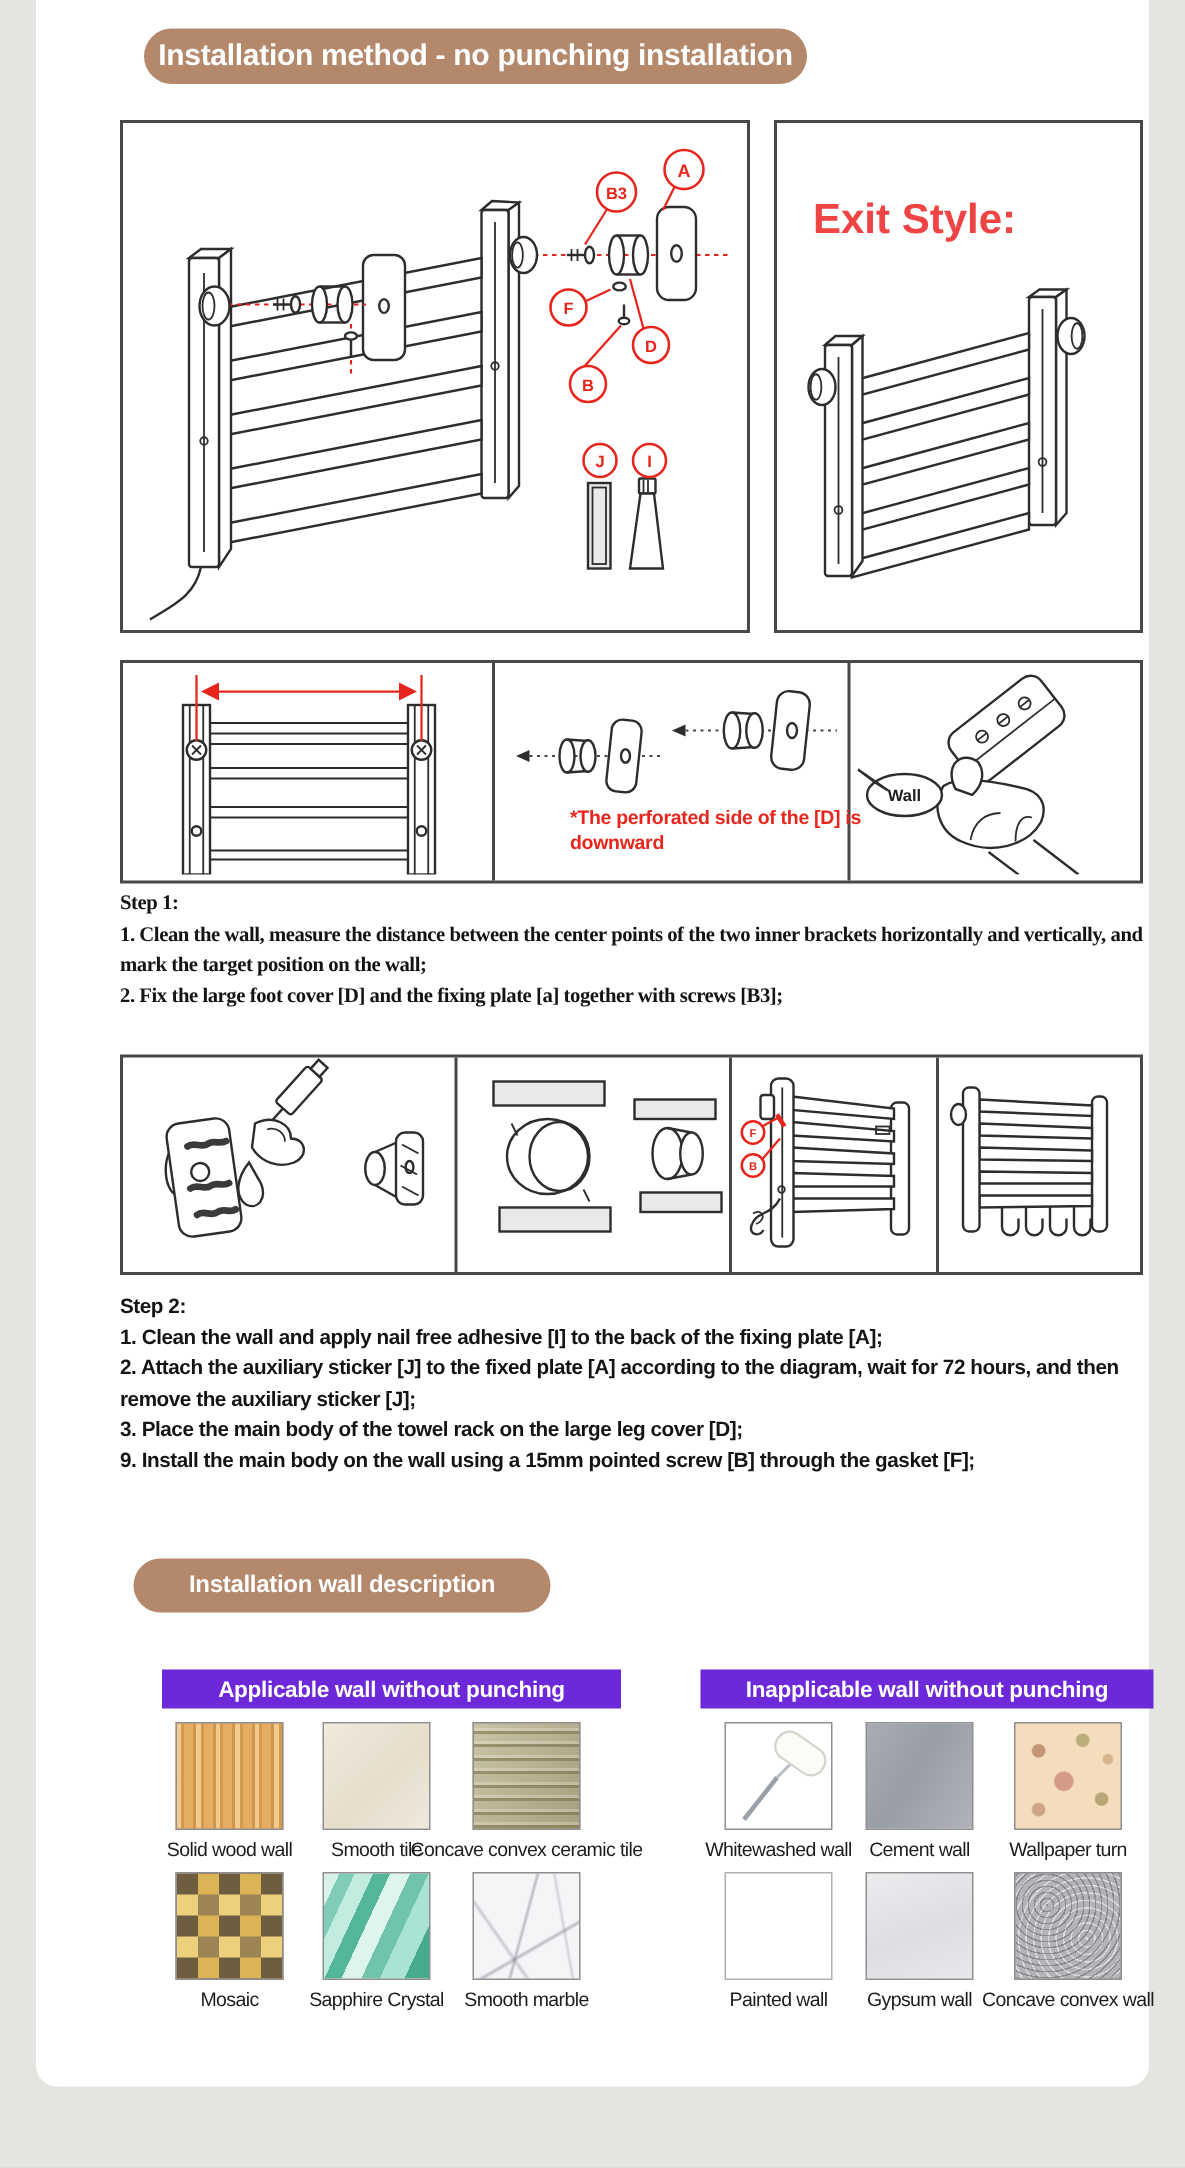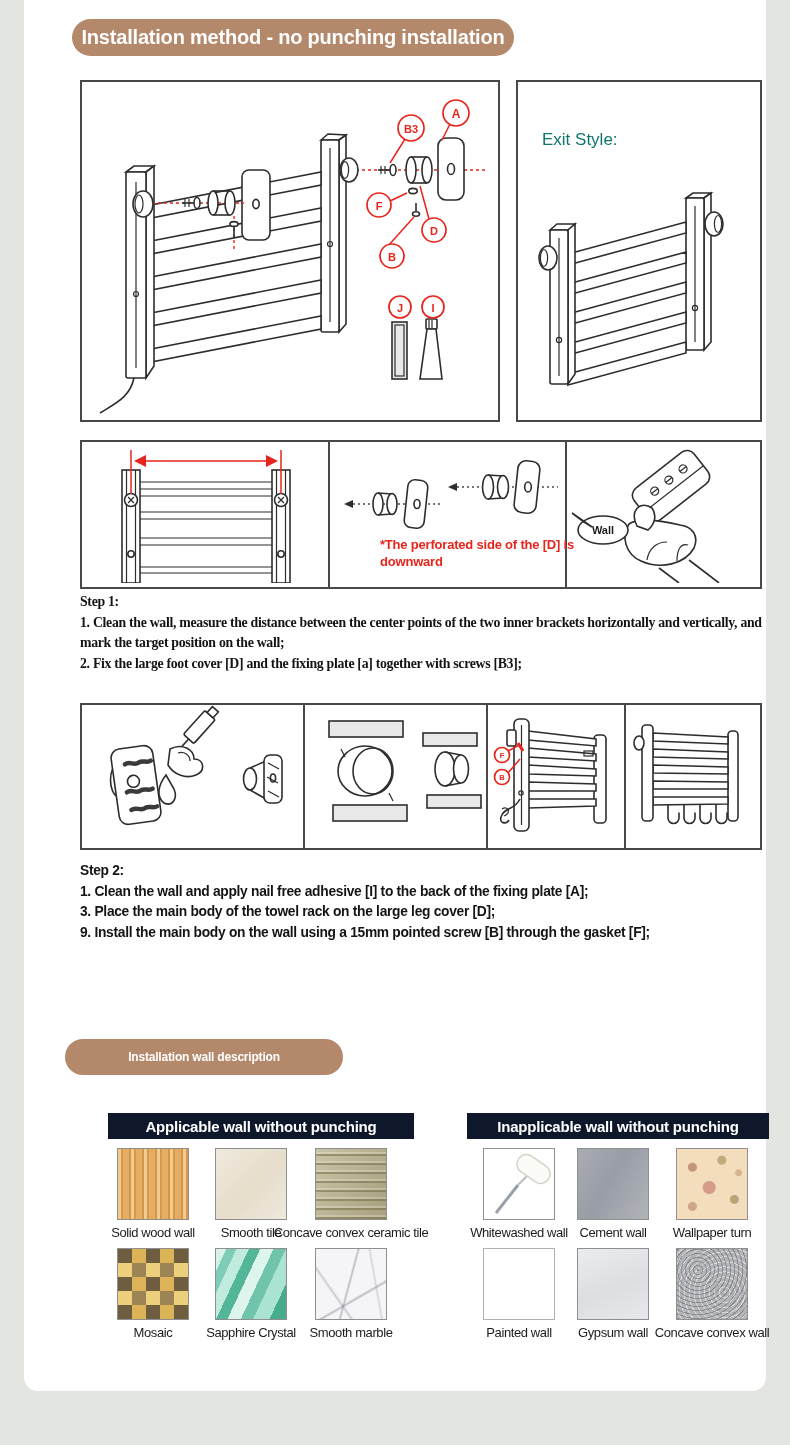--- a/index.html
+++ b/index.html
@@ -2,41 +2,41 @@
 <html><head>
 <meta charset="utf-8">
 <style>
   html,body{margin:0;padding:0;background:#cfd2cc;}
   .page{position:relative;width:790px;height:1445px;background:#e3e5e0;overflow:hidden;
         font-family:"Liberation Sans",sans-serif;margin:0 auto;}
   .card{position:absolute;left:24px;top:0;width:742px;height:1391px;background:#ffffff;
         border-radius:0 0 14px 14px;}
   .abs{position:absolute;}
   .pill{position:absolute;background:#b4886b;color:#ffffff;font-weight:700;
-        display:flex;align-items:center;justify-content:center;letter-spacing:-0.2px;}
+        display:flex;align-items:center;justify-content:center;letter-spacing:-0.2px;margin-left:24px;}
   .pill1{left:48px;top:19px;width:442px;height:37px;border-radius:19px;font-size:20px;}
-  .pill2{left:41px;top:1039px;width:278px;height:36px;border-radius:18px;font-size:12px;}
+  .pill2{left:41px;top:1039px;width:278px;height:36px;border-radius:18px;font-size:16px;}
   .dbox{position:absolute;background:#fff;border:2px solid #484848;}
   .box1{left:56px;top:80px;width:416px;height:338px;}
   .box2{left:492px;top:80px;width:242px;height:338px;}
   .box3{left:56px;top:440px;width:678px;height:145px;display:flex;}
   .box4{left:56px;top:703px;width:678px;height:143px;display:flex;}
   .panel{position:relative;height:100%;box-sizing:border-box;}
   .pb{border-right:2px solid #484848;}
-  .exit-title{position:absolute;left:24px;top:48px;font-size:17px;font-weight:400;color:#0f766e;}
+  .exit-title{position:absolute;left:24px;top:48px;font-size:28px;font-weight:700;color:#ef4444;}
   .steps{position:absolute;color:#141414;font-size:13.8px;line-height:20.5px;font-weight:700;
          letter-spacing:-0.3px;}
   .step1{left:56px;top:592px;width:700px;font-family:Liberation Serif, serif;}
   .step2{left:56px;top:861px;width:704px;}
   .rednote{position:absolute;left:50px;top:94px;width:200px;color:#e8251c;
            font-size:13px;line-height:17px;font-weight:700;letter-spacing:-0.2px;}
   .wtable{position:absolute;}
   .wtableL{left:84px;top:1113px;width:306px;height:250px;}
   .wtableR{left:443px;top:1113px;width:302px;height:250px;}
-  .banner{width:100%;height:26px;background:#0f172a;color:#fff;font-size:15px;font-weight:700;
+  .banner{width:100%;height:26px;background:#6d28d9;color:#fff;font-size:15px;font-weight:700;
           display:flex;align-items:center;justify-content:center;letter-spacing:-0.2px;}
   .wcell{position:absolute;width:140px;display:flex;flex-direction:column;align-items:center;}
   .swatch{width:72px;height:72px;border:1px solid #8f8f8f;box-sizing:border-box;position:relative;overflow:hidden;}
   .wlabel{margin-top:5px;font-size:13px;color:#1c1c1c;white-space:nowrap;letter-spacing:-0.4px;}
   
   .tx-wood{background:#e2a95f;background-image:repeating-linear-gradient(90deg,
       rgba(255,230,180,.55) 0 3px,rgba(190,125,45,.35) 3px 5px,rgba(235,180,105,.4) 5px 11px,
       rgba(170,105,35,.3) 11px 13px);}
   .tx-tile{background:linear-gradient(135deg,#f0eadd 0%,#e6ddcb 55%,#efe9dd 100%);}
   .tx-ceramic{background:#b7b091;background-image:
@@ -377,20 +377,21 @@
             <path d="M74,100 L74,113 A5.5,5.5 0 1 0 85,113 L85,108"></path>
             <path d="M90,100 L90,113 A5.5,5.5 0 1 0 101,113 L101,108"></path>
           </g>
         </svg>
       </div>
     </div>
 
     <div class="steps step2">
       <div>Step 2:</div>
       <div>1. Clean the wall and apply nail free adhesive [I] to the back of the fixing plate [A];</div>
+      <div>2. Attach the auxiliary sticker [J] to the fixed plate [A] according to the diagram, wait for 72 hours, and then remove the auxiliary sticker [J];</div>
       <div>3. Place the main body of the towel rack on the large leg cover [D];</div>
       <div>9. Install the main body on the wall using a 15mm pointed screw [B] through the gasket [F];</div>
     </div>
 
     <div class="pill pill2">
       <span>Installation wall description</span>
     </div>
 
     <div class="wtable wtableL">
       <div class="banner">Applicable wall without punching</div>

